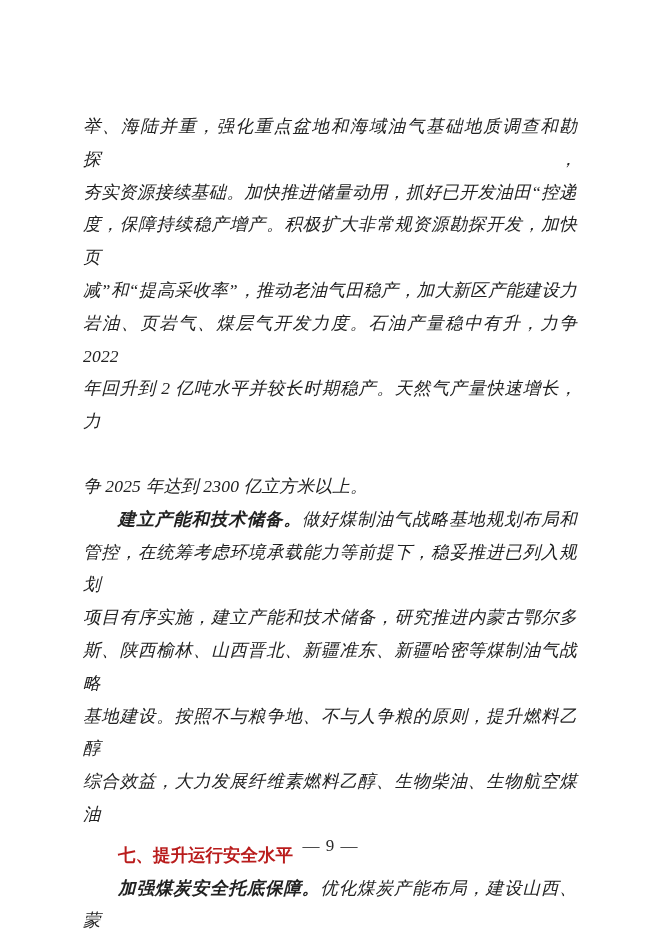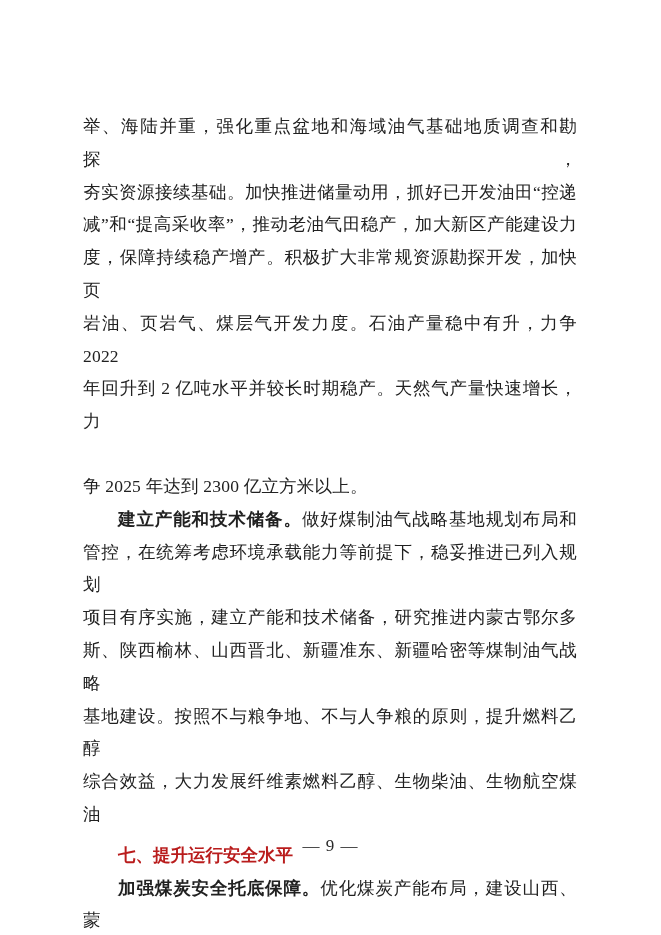--- a/index.html
+++ b/index.html
@@ -21,20 +21,21 @@
     left: 83px;
     top: 110px;
     width: 494px;
   }
   .line {
     font-size: 17.5px;
     line-height: 32.8px;
     text-align: justify;
     text-align-last: justify;
     letter-spacing: 0.2px;
+    font-style: italic;
   }
   .line.end {
     text-align-last: left;
     margin-top: 32px;
   }
   .line.ind {
     text-indent: 35px;
   }
   .lead {
     font-weight: bold;
@@ -65,22 +66,22 @@
 </style>
 </head>
 <body>
 
 <div class="page">
   <div class="text-column">
 
     <div class="para">
       <div class="line">举、海陆并重，强化重点盆地和海域油气基础地质调查和勘探，</div>
       <div class="line">夯实资源接续基础。加快推进储量动用，抓好已开发油田“控递</div>
+      <div class="line">度，保障持续稳产增产。积极扩大非常规资源勘探开发，加快页</div>
       <div class="line">减”和“提高采收率”，推动老油气田稳产，加大新区产能建设力</div>
-      <div class="line">度，保障持续稳产增产。积极扩大非常规资源勘探开发，加快页</div>
       <div class="line">岩油、页岩气、煤层气开发力度。石油产量稳中有升，力争 2022</div>
       <div class="line">年回升到 2 亿吨水平并较长时期稳产。天然气产量快速增长，力</div>
       <div class="line end">争 2025 年达到 2300 亿立方米以上。</div>
     </div>
 
     <div class="para">
       <div class="line ind">
         <span class="lead">建立产能和技术储备。</span><span>做好煤制油气战略基地规划布局和</span>
       </div>
       <div class="line">管控，在统筹考虑环境承载能力等前提下，稳妥推进已列入规划</div>

